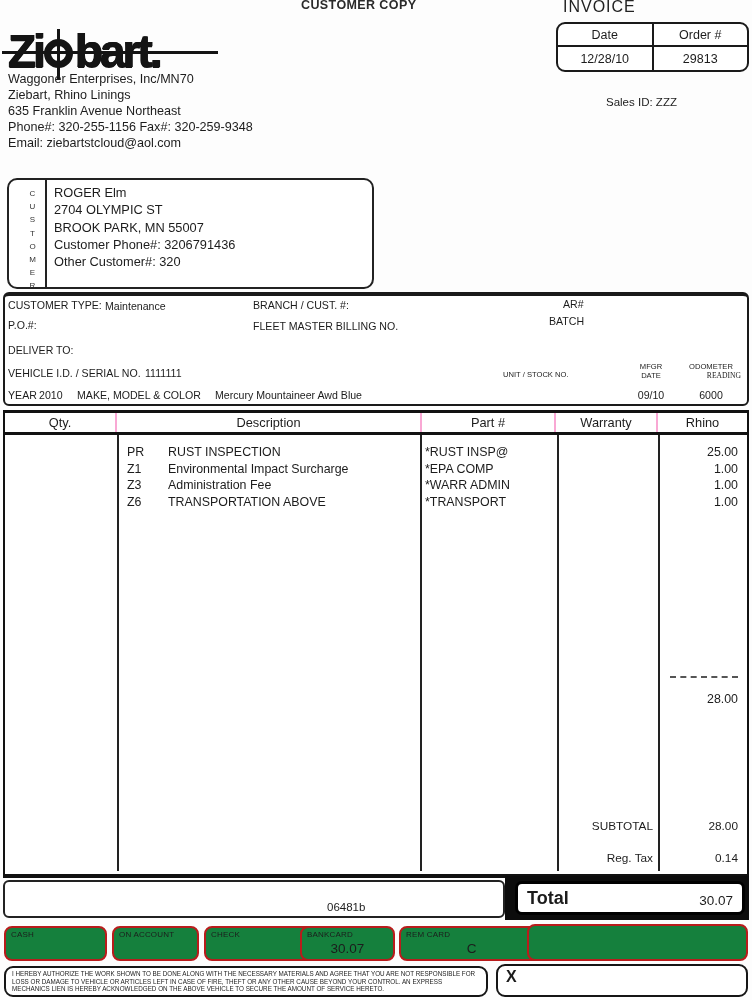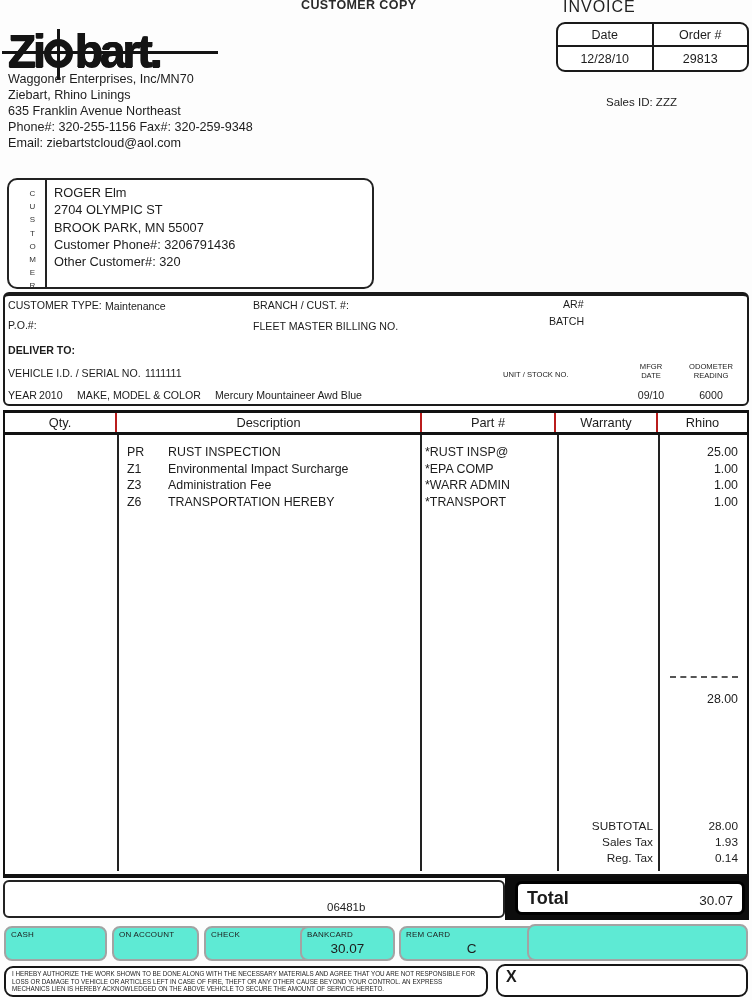--- a/index.html
+++ b/index.html
@@ -39,21 +39,21 @@
   .cust-lines { position:absolute; left:45px; top:4px; font-size:12.8px; line-height:17.3px; }
 
   
   .vehicle-box { left:3px; top:292px; width:746px; height:114px; border:2px solid #1a1a1a; border-top-width:4px; border-radius:6px; background:#fff; font-size:10.6px; }
   .vehicle-box .abs { white-space:nowrap; }
   .lbl-sm { font-size:7.6px; color:#222; }
 
   
   .items-table { left:3px; top:410px; width:746px; height:468px; border:2px solid #111; border-top-width:3px; border-bottom-width:4px; background:#fff; }
   .items-header { display:flex; height:22px; border-bottom:3px solid #111; font-size:12.8px; }
-  .ih-cell { display:flex; align-items:center; justify-content:center; border-right:2px solid #b91c1c; }
+  .ih-cell { display:flex; align-items:center; justify-content:center; border-right:2px solid #f9a8d4; }
   .ih-cell:last-child { border-right:none; }
   .ih-qty { width:112px; } .ih-desc { width:305px; } .ih-part { width:134px; } .ih-warr { width:102px; } .ih-amt { flex:1; }
   .items-body { position:relative; height:436px; }
   .vline { position:absolute; top:0; bottom:0; width:2px; background:#222; }
   .item-row { position:absolute; left:0; width:100%; height:17px; font-size:12.4px; }
   .item-code { position:absolute; left:122px; }
   .item-desc { position:absolute; left:163px; }
   .item-part { position:absolute; left:420px; }
   .item-amt  { position:absolute; right:9px; }
   .dash-line { position:absolute; left:665px; top:241px; width:68px; border-top:2px dashed #555; }
@@ -66,21 +66,21 @@
   
   .totals-band { left:3px; top:878px; width:746px; height:28px; border-bottom:4px solid #14532d; }
   .doc-cell { position:absolute; left:0; top:2px; width:502px; height:38px; border:2px solid #222; border-radius:6px; background:#fff; }
   .doc-number { position:absolute; left:322px; bottom:3px; font-size:11.5px; }
   .total-black { position:absolute; left:502px; top:-2px; width:244px; height:44px; background:#0c0c0c; }
   .total-box { position:absolute; left:512px; top:3px; width:230px; height:34px; background:#fff; border:3px solid #000; border-radius:7px; }
   .total-label { position:absolute; left:9px; top:4px; font-size:18px; font-weight:700; }
   .total-value { position:absolute; right:9px; top:9px; font-size:13.5px; }
 
   
-  .pay-box { position:absolute; top:926px; height:35px; border:2px solid #a3a3a3; border-radius:8px; background:#5eead4; }
+  .pay-box { position:absolute; top:926px; height:35px; border:2px solid #b91c1c; border-radius:8px; background:#15803d; }
   .pay-label { position:absolute; left:5px; top:2px; font-size:8px; letter-spacing:.2px; }
   .pay-value { position:absolute; left:0; right:0; top:13px; text-align:center; font-size:13.5px; }
   .pb-cash { left:4px; width:103px; }
   .pb-account { left:112px; width:87px; }
   .pb-check { left:204px; width:112px; }
   .pb-bankcard { left:300px; width:95px; }
   .pb-remcard { left:399px; width:145px; }
   .pb-blank { left:527px; width:221px; top:924px; height:37px; }
 
   
@@ -135,28 +135,28 @@
   </div>
 
   <div class="abs vehicle-box">
     <span class="abs" style="left:3px; top:3px;">CUSTOMER TYPE:</span>
     <span class="abs" style="left:100px; top:4px;">Maintenance</span>
     <span class="abs" style="left:248px; top:3px;">BRANCH / CUST. #:</span>
     <span class="abs" style="left:558px; top:2px;">AR#</span>
     <span class="abs" style="left:3px; top:23px;">P.O.#:</span>
     <span class="abs" style="left:248px; top:24px;">FLEET MASTER BILLING NO.</span>
     <span class="abs" style="left:544px; top:19px;">BATCH</span>
-    <span class="abs" style="left:3px; top:48px;font-weight:bold;">DELIVER TO:</span>
+    <span class="abs" style="left:3px; top:48px;">DELIVER TO:</span>
     <span class="abs" style="left:3px; top:71px;">VEHICLE I.D. / SERIAL NO.</span>
     <span class="abs" style="left:140px; top:71px;">1111111</span>
     <span class="abs lbl-sm" style="left:498px; top:74px;">UNIT / STOCK NO.</span>
     <span class="abs lbl-sm" style="left:624px; top:66px; width:44px; text-align:center;">MFGR</span>
     <span class="abs lbl-sm" style="left:624px; top:75px; width:44px; text-align:center;">DATE</span>
     <span class="abs lbl-sm" style="left:676px; top:66px; width:60px; text-align:center;">ODOMETER</span>
-    <span class="abs lbl-sm" style="left:676px; top:75px; width:60px; text-align:center;">READING</span>
+    <span class="abs lbl-sm" style="left:676px; top:75px; width:60px; text-align:right;font-family:Liberation Serif, serif;">READING</span>
     <span class="abs" style="left:3px; top:93px;">YEAR</span>
     <span class="abs" style="left:34px; top:93px;">2010</span>
     <span class="abs" style="left:72px; top:93px;">MAKE, MODEL &amp; COLOR</span>
     <span class="abs" style="left:210px; top:93px;">Mercury Mountaineer Awd Blue</span>
     <span class="abs" style="left:624px; top:93px; width:44px; text-align:center;">09/10</span>
     <span class="abs" style="left:676px; top:93px; width:60px; text-align:center;">6000</span>
   </div>
 
   <div class="abs items-table">
     <div class="items-header">
@@ -185,36 +185,32 @@
         <span class="item-amt">1.00</span>
       </div>
       <div class="item-row" style="top:43px;">
         <span class="item-code">Z3</span>
         <span class="item-desc">Administration Fee</span>
         <span class="item-part">*WARR ADMIN</span>
         <span class="item-amt">1.00</span>
       </div>
       <div class="item-row" style="top:60px;">
         <span class="item-code">Z6</span>
-        <span class="item-desc">TRANSPORTATION HEREBY</span>
+        <span class="item-desc">TRANSPORTATION ABOVE</span>
         <span class="item-part">*TRANSPORT</span>
         <span class="item-amt">1.00</span>
       </div>
 
       <div class="dash-line"></div>
       <div class="col-total">28.00</div>
 
 
       <div class="sub-row" style="top:384px;">
         <span class="sub-lbl">SUBTOTAL</span>
         <span class="sub-val">28.00</span>
-      </div>
-      <div class="sub-row" style="top:400px;">
-        <span class="sub-lbl">Sales Tax</span>
-        <span class="sub-val">1.93</span>
       </div>
       <div class="sub-row" style="top:416px;">
         <span class="sub-lbl">Reg. Tax</span>
         <span class="sub-val">0.14</span>
       </div>
     </div>
   </div>
 
   <div class="abs totals-band">
     <div class="doc-cell">

